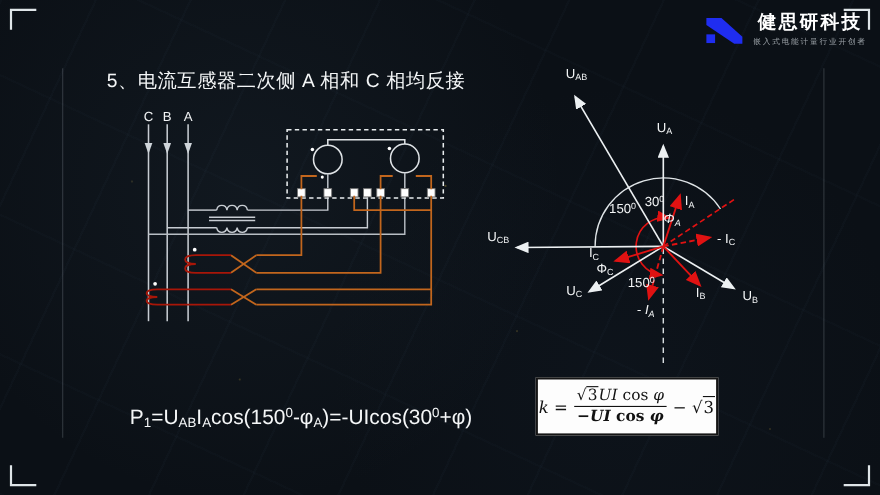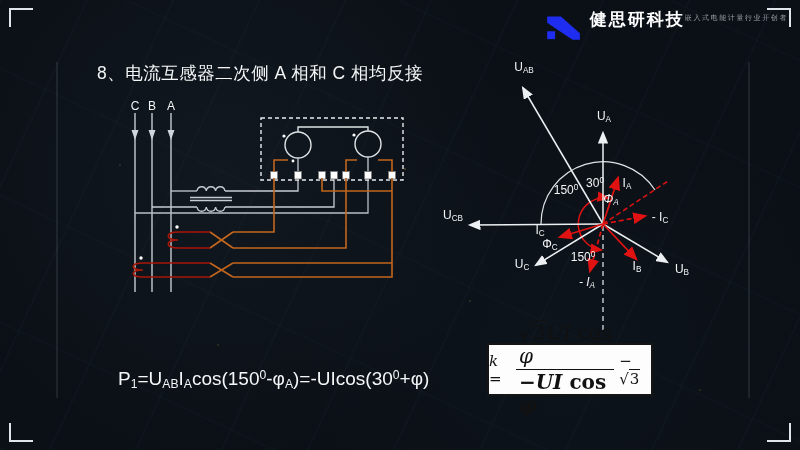--- a/index.html
+++ b/index.html
@@ -16,40 +16,40 @@
       radial-gradient(circle 2px at 700px 390px, rgba(190,160,60,0.3), transparent 70%),
       radial-gradient(circle 2px at 120px 165px, rgba(170,150,70,0.3), transparent 70%),
       repeating-linear-gradient(115deg, rgba(60,85,110,0.05) 0 2px, transparent 2px 78px),
       repeating-linear-gradient(25deg, rgba(60,85,110,0.04) 0 2px, transparent 2px 115px),
       #0b1016;
   }
   .diagram{position:absolute;left:0;top:0;width:800px;height:450px;}
   
   .logo{position:absolute;right:12px;top:10px;display:flex;align-items:flex-start;gap:8px;}
   .logo-mark{width:38px;height:30px;margin-top:2px;}
-  .logo-text{display:flex;}
+  .logo-text{display:flex;flex-direction:column;align-items:center;}
   .logo-name{font-size:17px;font-weight:bold;letter-spacing:2px;color:#ffffff;line-height:20px;}
   .logo-tag{font-size:7px;color:#9aa0a6;letter-spacing:1.6px;margin-top:3px;}
   
   .title{position:absolute;left:97px;top:61px;font-size:17.5px;font-weight:500;color:#f4f6f7;letter-spacing:0.5px;}
   
   .lbl{position:absolute;transform:translate(-50%,-50%);font-size:12px;color:#f2f4f5;white-space:nowrap;line-height:1;}
   .lbl sub{font-size:68%;vertical-align:-0.28em;}
   .lbl sup{font-size:68%;vertical-align:0.45em;}
   .lbl-sm{font-size:12px;}
   
   .formulas{position:absolute;left:118px;top:313px;font-size:19px;color:#f4f6f7;white-space:pre;line-height:25px;}
   .formulas sub{font-size:64%;vertical-align:-0.25em;}
   .formulas sup{font-size:64%;vertical-align:0.5em;}
   
   .kbox{position:absolute;left:487px;top:343px;width:166px;height:53px;background:#fdfdfd;
         border:2px solid #151515;box-sizing:border-box;display:flex;align-items:center;justify-content:center;
         gap:5px;color:#111;font-family:"DejaVu Serif","Liberation Serif",serif;font-size:15px;}
   .kbox i{font-style:italic;}
-  .frac{display:inline-flex;flex-direction:column;align-items:center;font-size:20px;line-height:1.15;}
+  .frac{display:inline-flex;flex-direction:column;align-items:center;font-size:14px;line-height:1.15;}
   .frac .den{border-top:1.4px solid #111;padding:1px 3px 0 3px;font-weight:bold;}
   .frac .num{padding:0 3px 1px 3px;}
   .sqrt{white-space:nowrap;}
   .sqrt .sqa{border-top:1.2px solid currentColor;padding:0 1px;}
 </style>
 </head>
 <body>
 
 <div class="slide">
 
@@ -181,21 +181,21 @@
     <svg class="logo-mark" viewBox="0 0 36 28">
       <path d="M3,4 H16 L34,20 V26 H27 L3,10 Z" fill="#1f2df0"></path>
       <rect x="3" y="18" width="7.5" height="7.5" fill="#1f2df0"></rect>
     </svg>
     <div class="logo-text">
       <span class="logo-name">健思研科技</span>
       <span class="logo-tag">嵌入式电能计量行业开创者</span>
     </div>
   </div>
 
-  <div class="title">8、电流互感器二次侧 A 相和 C 相均反接</div>
+  <div class="title">5、电流互感器二次侧 A 相和 C 相均反接</div>
 
   <div class="lbl" style="left:135px;top:106px;">C</div>
   <div class="lbl" style="left:152px;top:106px;">B</div>
   <div class="lbl" style="left:171px;top:106px;">A</div>
 
   <div class="lbl" style="left:524px;top:68px;">U<sub>AB</sub></div>
   <div class="lbl" style="left:604px;top:117px;">U<sub>A</sub></div>
   <div class="lbl" style="left:566px;top:190px;">150<sup>0</sup></div>
   <div class="lbl lbl-sm" style="left:595px;top:183px;">30<sup>0</sup></div>
   <div class="lbl" style="left:627px;top:184px;">I<sub>A</sub></div>

